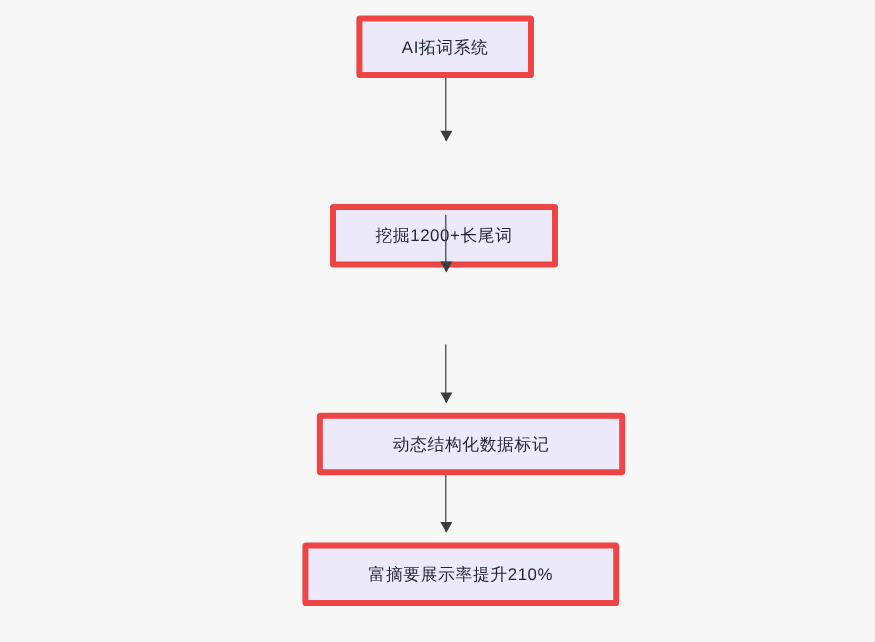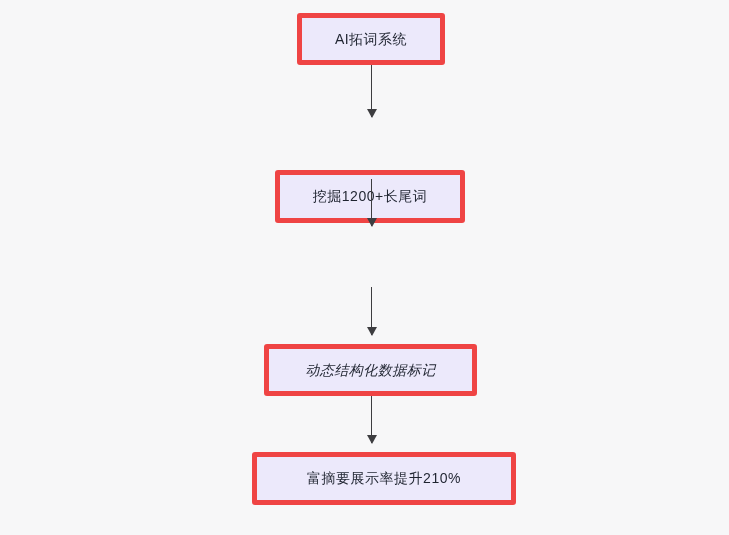--- a/index.html
+++ b/index.html
@@ -63,21 +63,21 @@
 
   <div class="node" style="left:275px; top:126px; width:190px; height:53px;margin-top:44px;">
     <span>挖掘1200+长尾词</span>
   </div>
 
   <div class="arrow" style="left:371px; top:179px; height:47px;"></div>
 
 
   <div class="arrow" style="left:371px; top:287px; height:48px;"></div>
 
-  <div class="node" style="left:264px; top:344px; width:213px; height:52px;font-style:italic;">
+  <div class="node" style="left:264px; top:344px; width:257px; height:52px;">
     <span>动态结构化数据标记</span>
   </div>
 
   <div class="arrow" style="left:371px; top:396px; height:47px;"></div>
 
   <div class="node" style="left:252px; top:452px; width:264px; height:53px;">
     <span>富摘要展示率提升210%</span>
   </div>
 
 </div>

